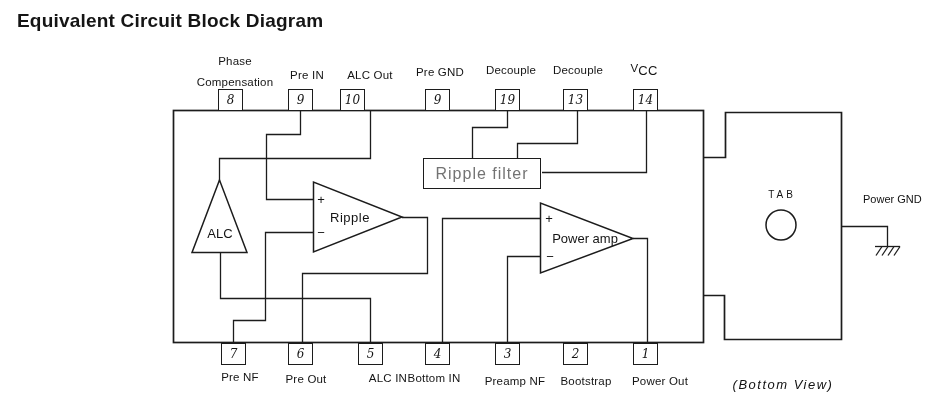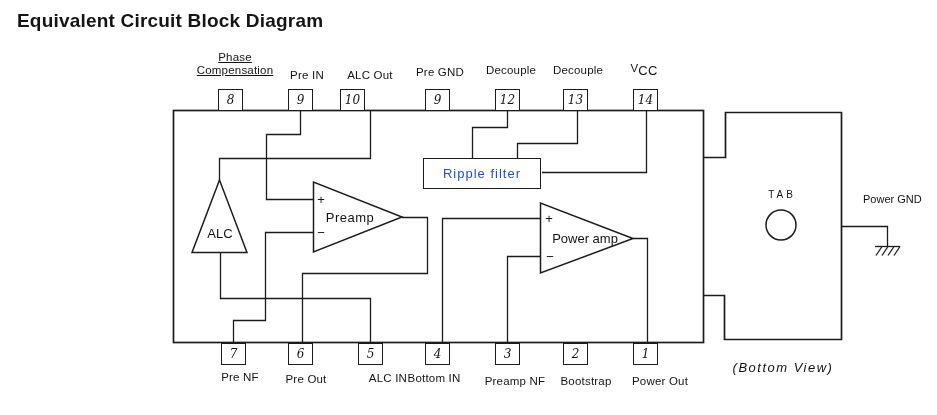--- a/index.html
+++ b/index.html
@@ -6,29 +6,29 @@
   #stage{position:relative;width:937px;height:415px;background:#ffffff;overflow:hidden;
          font-family:"Liberation Sans",sans-serif;color:#111;}
   .abs{position:absolute;}
   #title{left:17px;top:10px;font-size:19px;font-weight:bold;letter-spacing:0.2px;color:#151515;}
   svg{position:absolute;left:0;top:0;}
   .pin-box{width:25px;height:22px;border:1.5px solid #1c1c1c;background:#fff;box-sizing:border-box;
            display:flex;align-items:center;justify-content:center;}
   .pin-num{font-family:"DejaVu Serif",serif;font-style:italic;font-size:12px;color:#141414;line-height:1;}
   .pin-label{font-size:11.5px;letter-spacing:0.2px;white-space:nowrap;transform:translateX(-50%);
              text-align:center;color:#141414;}
-  .pin-label.wrap{white-space:normal;width:92px;line-height:13px;text-decoration:underline;}
+  .pin-label.wrap{white-space:normal;width:92px;line-height:21px;}
   .blk-label{font-size:13px;transform:translateX(-50%);white-space:nowrap;color:#141414;}
   .sign{font-size:13px;transform:translate(-50%,-50%);color:#141414;line-height:1;}
   #ripple-box{left:423px;top:158px;width:118px;height:31px;border:1.6px solid #1c1c1c;box-sizing:border-box;
               display:flex;align-items:center;justify-content:center;background:#fff;}
-  #ripple-box span{font-size:13px;letter-spacing:1px;color:#1d4ed8;}
+  #ripple-box span{font-size:16px;letter-spacing:1px;color:#737373;}
   #tab-label{letter-spacing:3px;font-size:10px;}
   #power-gnd{left:863px;top:193px;font-size:11px;white-space:nowrap;}
-  #bottom-view{left:783px;top:360px;font-size:13px;font-style:italic;letter-spacing:1.5px;
+  #bottom-view{left:783px;top:377px;font-size:13px;font-style:italic;letter-spacing:1.5px;
                transform:translateX(-50%);white-space:nowrap;}
 </style>
 </head>
 <body>
 
 <div id="stage">
 
   <div id="title" class="abs">Equivalent Circuit Block Diagram</div>
 
   <svg width="937" height="415" viewBox="0 0 937 415">
@@ -77,21 +77,21 @@
   <div class="abs pin-box" style="left:288px;top:88.5px">
       <span class="pin-num">9</span>
     </div>
   <div class="abs pin-box" style="left:340px;top:88.5px">
       <span class="pin-num">10</span>
     </div>
   <div class="abs pin-box" style="left:425px;top:88.5px">
       <span class="pin-num">9</span>
     </div>
   <div class="abs pin-box" style="left:495px;top:88.5px">
-      <span class="pin-num">12</span>
+      <span class="pin-num">19</span>
     </div>
   <div class="abs pin-box" style="left:563px;top:88.5px">
       <span class="pin-num">13</span>
     </div>
   <div class="abs pin-box" style="left:633px;top:88.5px">
       <span class="pin-num">14</span>
     </div>
 
   <div class="abs pin-label wrap" style="left:235px;top:51px">Phase Compensation</div>
   <div class="abs pin-label" style="left:307px;top:69px">Pre IN</div>
@@ -125,21 +125,21 @@
 
   <div class="abs pin-label" style="left:240px;top:371px">Pre NF</div>
   <div class="abs pin-label" style="left:306px;top:373px">Pre Out</div>
   <div class="abs pin-label" style="left:388px;top:372px">ALC IN</div>
   <div class="abs pin-label" style="left:434px;top:372px">Bottom IN</div>
   <div class="abs pin-label" style="left:515px;top:375px">Preamp NF</div>
   <div class="abs pin-label" style="left:586px;top:375px">Bootstrap</div>
   <div class="abs pin-label" style="left:660px;top:375px">Power Out</div>
 
   <div class="abs blk-label" style="left:220px;top:226px">ALC</div>
-  <div class="abs blk-label" style="left:350px;top:210px;letter-spacing:0.5px">Preamp</div>
+  <div class="abs blk-label" style="left:350px;top:210px;letter-spacing:0.5px">Ripple</div>
   <div class="abs blk-label" style="left:585px;top:231px">Power amp</div>
   <div class="abs sign" style="left:321px;top:199px">+</div>
   <div class="abs sign" style="left:321px;top:232px">−</div>
   <div class="abs sign" style="left:549px;top:218px">+</div>
   <div class="abs sign" style="left:550px;top:256px">−</div>
 
   <div id="ripple-box" class="abs">
     <span>Ripple filter</span>
   </div>
 

